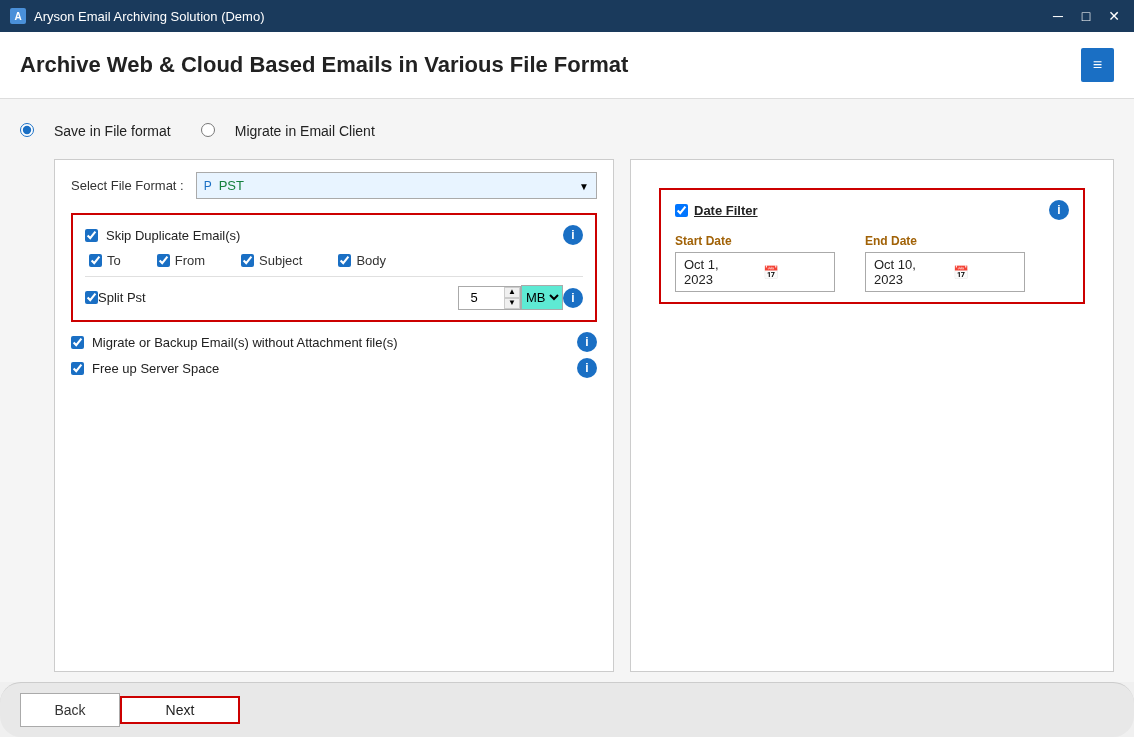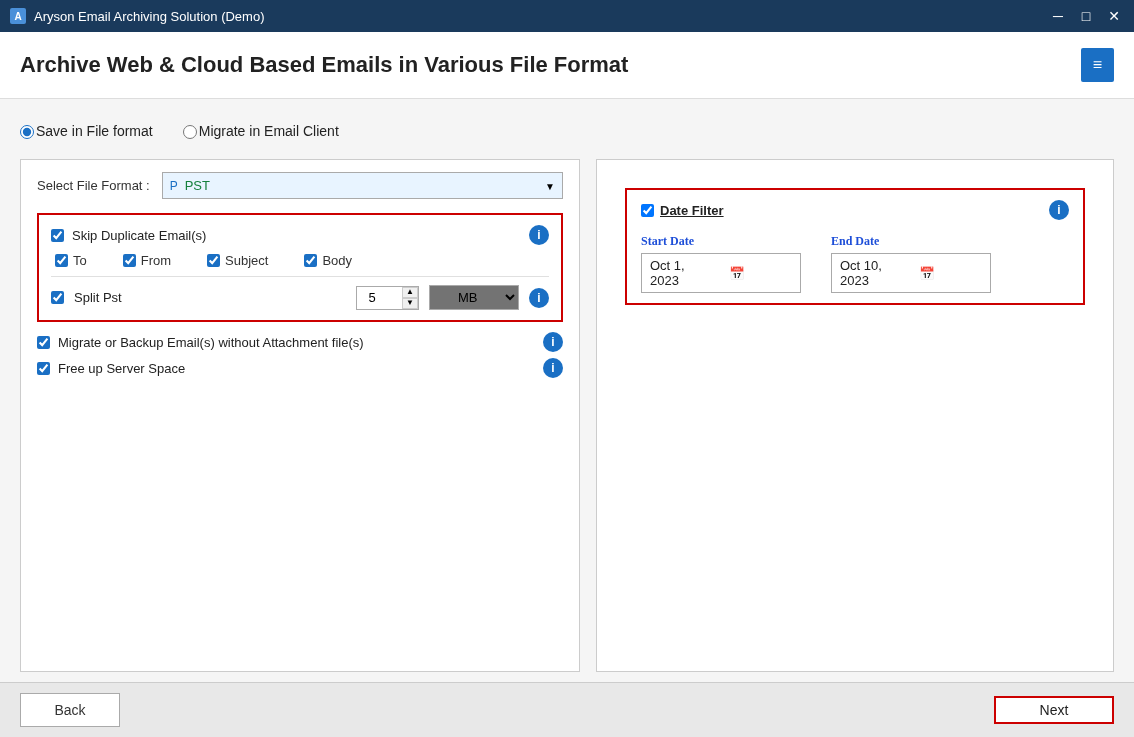--- a/index.html
+++ b/index.html
@@ -93,38 +93,39 @@
 
     
     .radio-group {
       display: flex;
       align-items: center;
       gap: 30px;
       padding: 4px 0;
     }
     .radio-option {
       display: flex;
-      align-items: flex-end;
-      gap: 2px;
+      align-items: flex-start;
+      gap: 20px;
       font-size: 14px;
       color: #222;
       cursor: pointer;
     }
     .radio-option input[type="radio"] {
       accent-color: #1a6fc4;
       width: 14px;
       height: 14px;
     }
 
     
     .panels {
       display: flex;
       gap: 16px;
       flex: 1;
       overflow: hidden;
+      margin-left: 34px;
     }
 
     .left-panel {
       background: white;
       border: 1px solid #ccc;
       flex: 0 0 560px;
       display: flex;
       flex-direction: column;
       padding: 12px 16px;
       gap: 0;
@@ -239,21 +240,20 @@
     .divider {
       border: none;
       border-top: 1px solid #e0e0e0;
       margin: 8px 0;
     }
 
     
     .split-row {
       display: flex;
       align-items: center;
-      gap: 10px;
       font-size: 13px;
       color: #222;
     }
     .split-row input[type="checkbox"] {
       accent-color: #1a6fc4;
     }
     .number-input-wrap {
       display: flex;
       align-items: center;
       border: 1px solid #aaa;
@@ -277,24 +277,24 @@
       background: #f0f0f0;
       border: 1px solid #ccc;
       font-size: 8px;
       cursor: pointer;
       display: flex;
       align-items: center;
       justify-content: center;
       line-height: 1;
     }
     .unit-select {
-      padding: 3px 24px;
+      padding: 3px 0;
       font-size: 13px;
       border: 1px solid #aaa;
-      background: #737373;
+      background: #5eead4;
       cursor: pointer;
     }
 
     
     .date-filter-panel {
       border: 2px solid #cc0000;
       margin: 12px;
       padding: 10px 14px;
     }
     .date-filter-header {
@@ -315,23 +315,22 @@
       display: flex;
       gap: 30px;
     }
     .date-field {
       display: flex;
       flex-direction: column;
       gap: 4px;
     }
     .date-field-label {
       font-size: 12px;
-      color: #1d4ed8;
+      color: #a16207;
       font-weight: 600;
-      font-family: Liberation Serif, serif;
     }
     .date-field-input {
       display: flex;
       align-items: center;
       border: 1px solid #aaa;
       background: white;
       padding: 4px 8px;
       gap: 16px;
       min-width: 160px;
     }
@@ -344,24 +343,25 @@
       color: #555;
       font-size: 13px;
       cursor: pointer;
     }
 
     
     .bottom-bar {
       background: #e8e8e8;
       padding: 10px 20px;
       display: flex;
-      justify-content: space-between;
+      justify-content: flex-start;
       align-items: center;
       flex-shrink: 0;
       border-top: 1px solid #ccc;
+      border-radius: 21px;
     }
     .back-btn {
       background: white;
       border: 1px solid #aaa;
       padding: 8px 30px;
       font-size: 14px;
       color: #333;
       cursor: pointer;
       min-width: 100px;
     }

